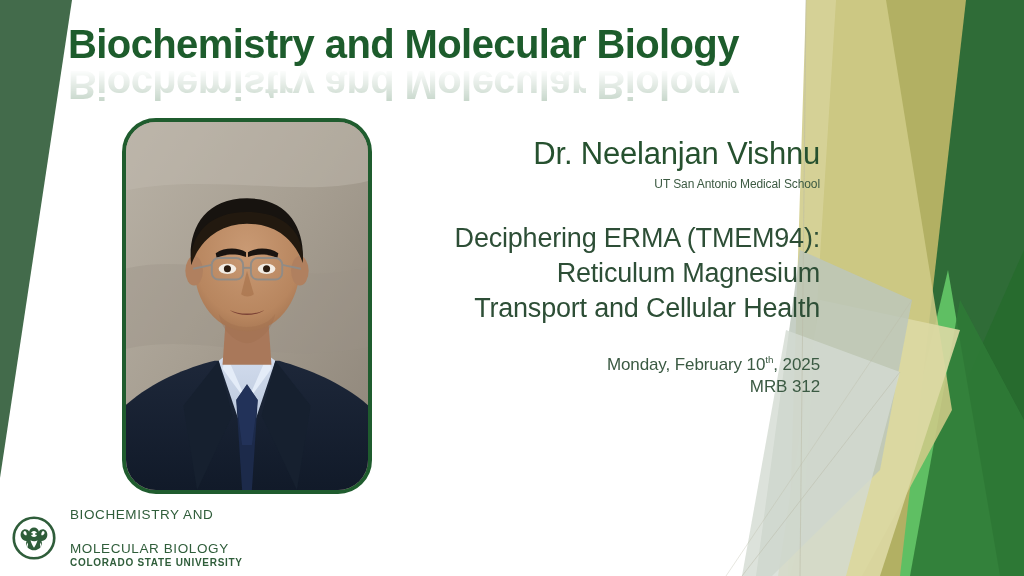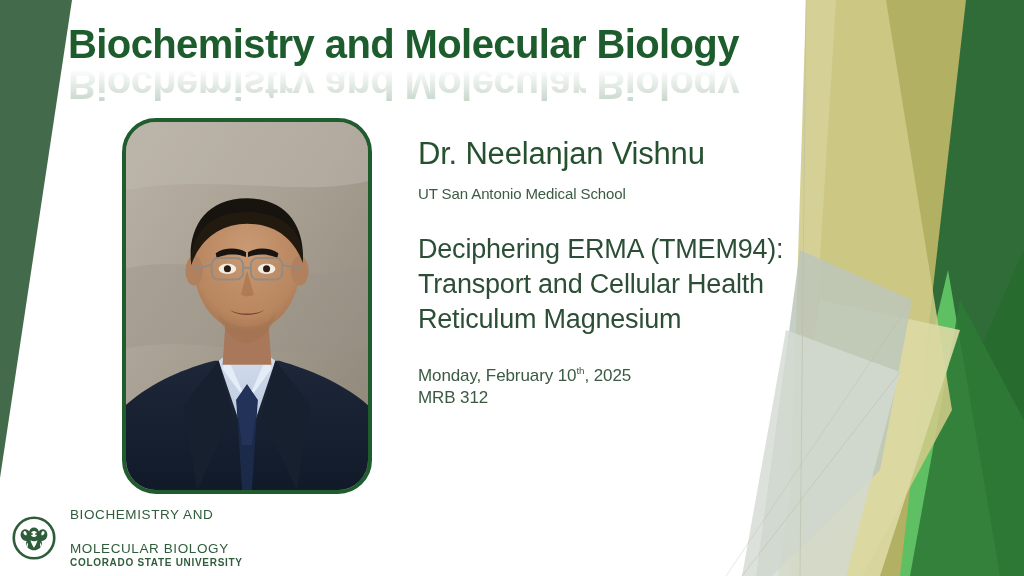--- a/index.html
+++ b/index.html
@@ -74,38 +74,38 @@
     position: absolute;
     inset: 0;
     width: 100%;
     height: 100%;
     display: block;
   }
 
   
   .content {
     position: absolute;
-    left: 418px;
+    left: 400px;
     top: 136px;
     width: 420px;
-    text-align: left;
+    text-align: right;
     color: #2c4f35;
   }
   .speaker-name {
     font-size: 31px;
     font-weight: 400;
     color: #26512f;
     line-height: 1.18;
     letter-spacing: -0.2px;
   }
   .speaker-affil {
-    font-size: 15px;
+    font-size: 12px;
     font-weight: 400;
     color: #3c5a42;
-    margin-top: 12px;
+    margin-top: 4px;
     letter-spacing: -0.1px;
   }
   .talk-title {
     margin-top: 30px;
     font-size: 27px;
     color: #2d4e36;
     line-height: 1.30;
     letter-spacing: -0.2px;
   }
   .talk-title div { white-space: nowrap; }
@@ -262,22 +262,22 @@
   </div>
 
   <div class="content">
 
     <div class="speaker-name">Dr. Neelanjan Vishnu</div>
 
     <div class="speaker-affil">UT San Antonio Medical School</div>
 
     <div class="talk-title">
       <div>Deciphering ERMA (TMEM94):</div>
+      <div>Reticulum Magnesium</div>
       <div>Transport and Cellular Health</div>
-      <div>Reticulum Magnesium</div>
     </div>
 
     <div class="event-block">
       <div><span>Monday, February 10</span><sup>th</sup><span>, 2025</span></div>
       <div>MRB 312</div>
     </div>
 
   </div>
 
   <div class="logo">

